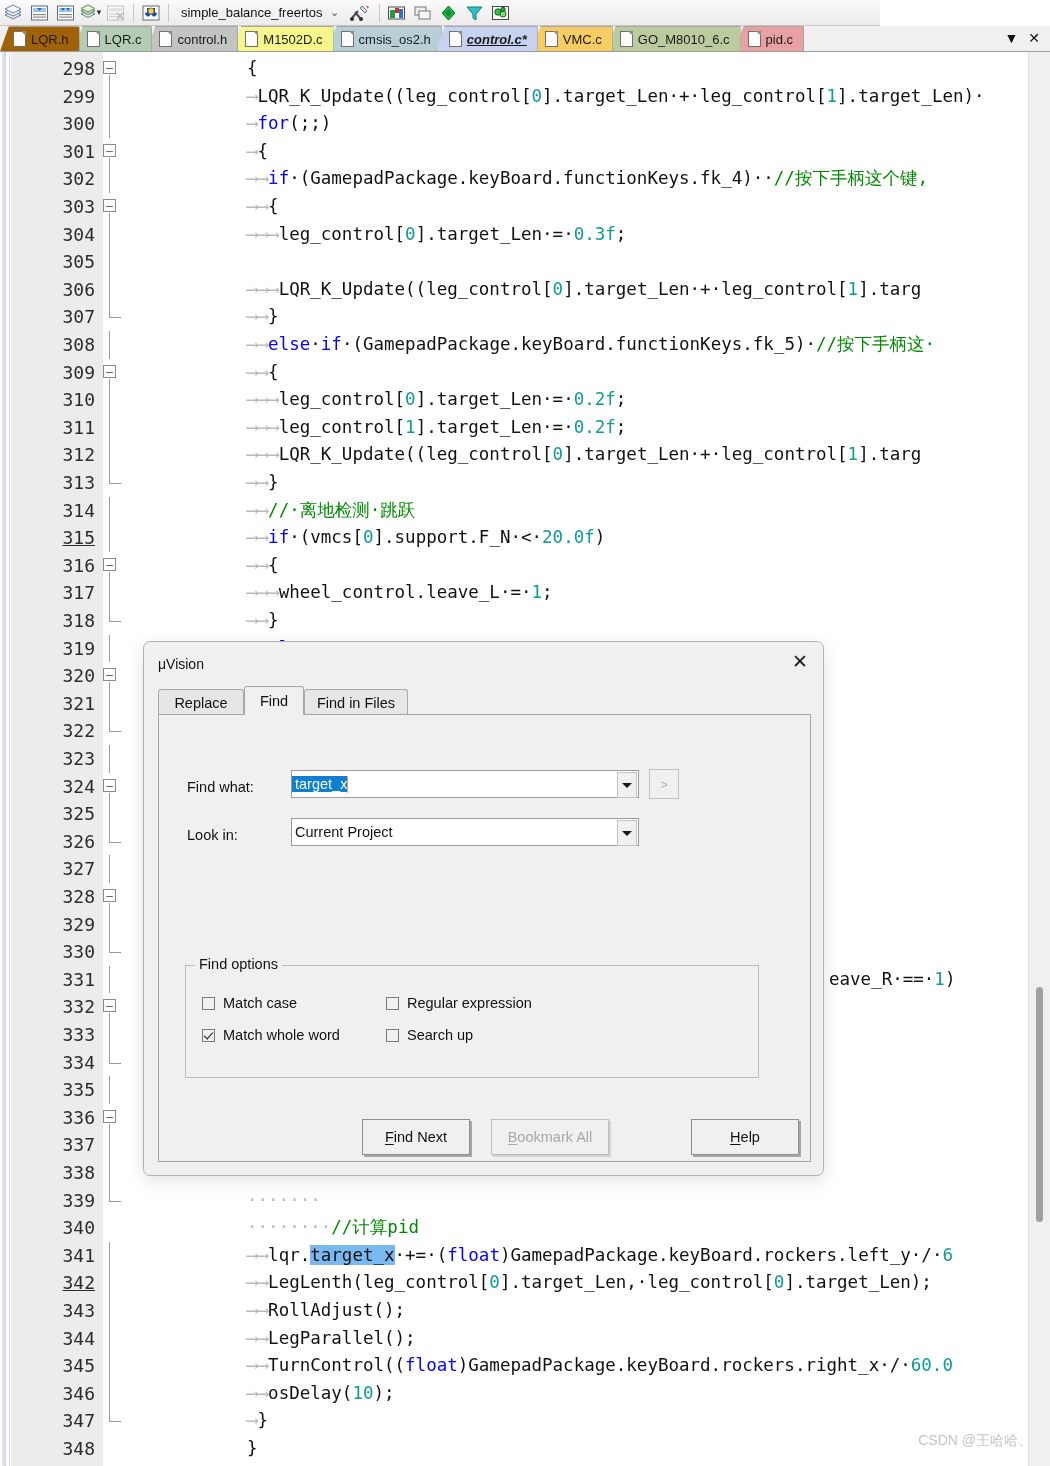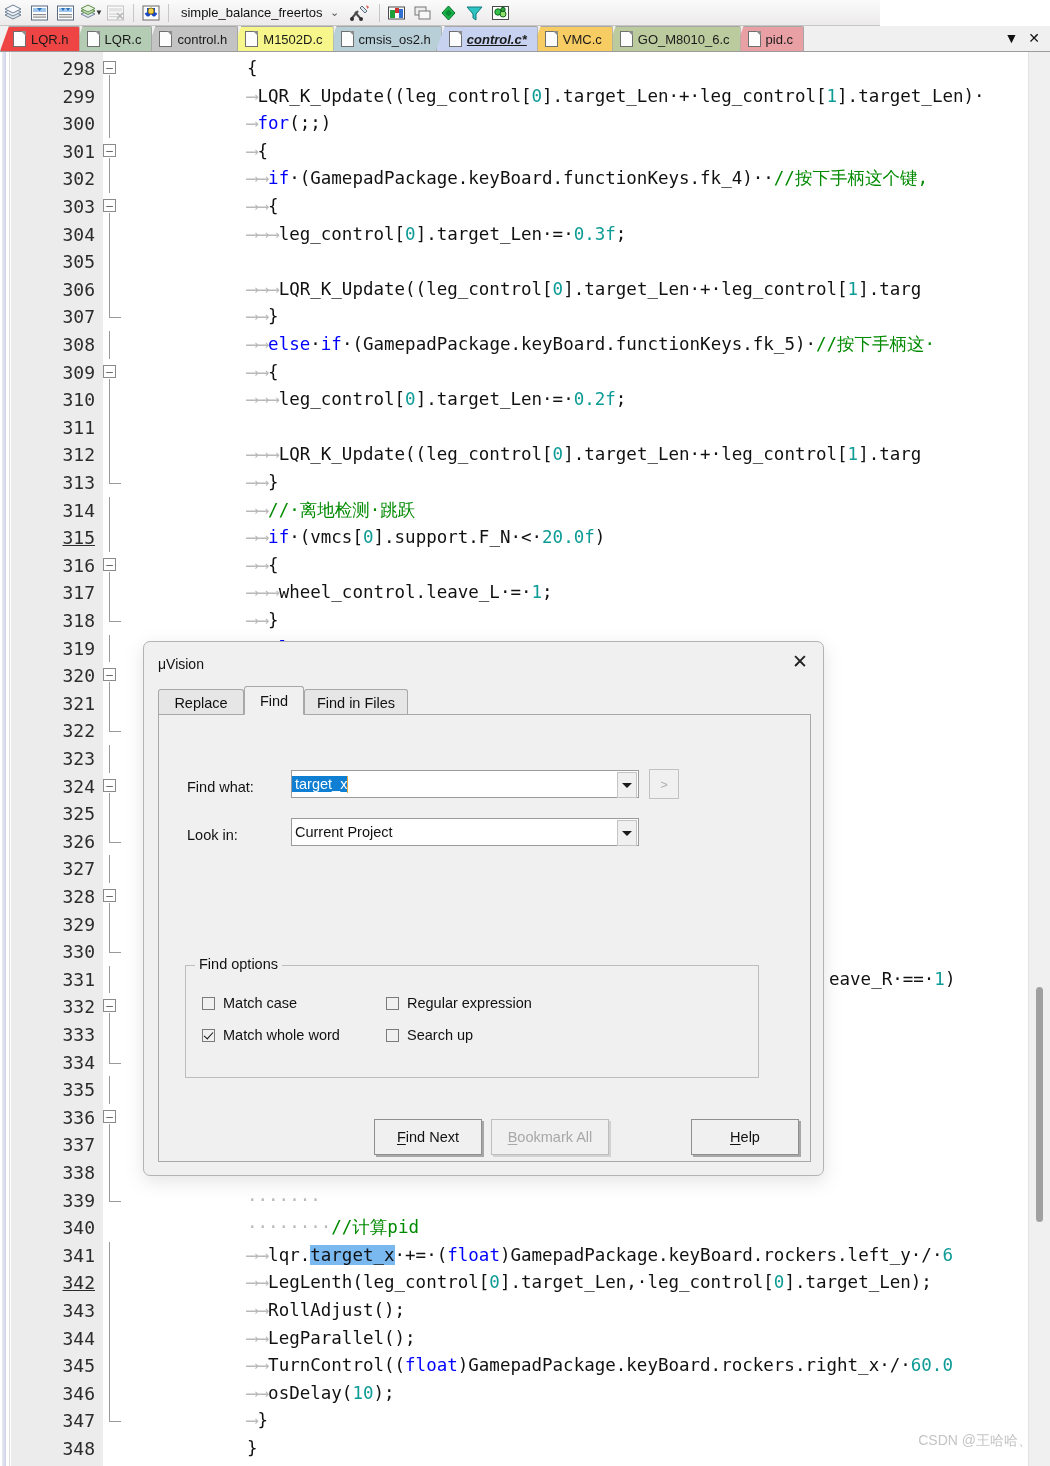--- a/index.html
+++ b/index.html
@@ -410,21 +410,21 @@
     <svg width="19" height="18" viewBox="0 0 19 18">
       <rect x="1.5" y="2.5" width="16" height="13" fill="#ffffff" stroke="#4a4a4a"></rect>
       <circle cx="7" cy="8" r="3.2" fill="#35c24a" stroke="#10641f"></circle>
       <circle cx="12" cy="10" r="3" fill="#8ee06a" stroke="#10641f"></circle>
       <circle cx="12" cy="5.5" r="2.2" fill="#2ba03a" stroke="#10641f"></circle>
     </svg>
   </div>
 </div>
 
 <div class="tabbar" id="tabbar">
-  <div class="tab" style="background: #ef4444; z-index: 20;">
+  <div class="tab" style="background: #a16207; z-index: 20;">
       <span class="fileicon"></span>
       <span class="label">LQR.h</span>
     </div>
     <div class="tab" style="background: rgb(180, 204, 180); z-index: 19;">
       <span class="fileicon"></span>
       <span class="label">LQR.c</span>
     </div>
     <div class="tab" style="background: rgb(195, 195, 195); z-index: 18;">
       <span class="fileicon"></span>
       <span class="label">control.h</span>
@@ -687,20 +687,21 @@
       <div class="code" style="top: 58.2px;"><span class="ind">⟶</span><span class="kw">for</span>(;;)</div>
       <div class="code" style="top: 85.8px;"><span class="ind">⟶</span>{</div>
       <div class="code" style="top: 113.4px;"><span class="ind">⟶</span><span class="ind">⟶</span><span class="kw">if</span>·(GamepadPackage.keyBoard.functionKeys.fk_4)··<span class="cmt">//按下手柄这个键,</span></div>
       <div class="code" style="top: 141px;"><span class="ind">⟶</span><span class="ind">⟶</span>{</div>
       <div class="code" style="top: 168.6px;"><span class="ind">⟶</span><span class="ind">⟶</span><span class="ind">⟶</span>leg_control[<span class="num">0</span>].target_Len·=·<span class="num">0.3f</span>;</div>
       <div class="code" style="top: 223.8px;"><span class="ind">⟶</span><span class="ind">⟶</span><span class="ind">⟶</span>LQR_K_Update((leg_control[<span class="num">0</span>].target_Len·+·leg_control[<span class="num">1</span>].targ</div>
       <div class="code" style="top: 251.4px;"><span class="ind">⟶</span><span class="ind">⟶</span>}</div>
       <div class="code" style="top: 279px;"><span class="ind">⟶</span><span class="ind">⟶</span><span class="kw">else</span>·<span class="kw">if</span>·(GamepadPackage.keyBoard.functionKeys.fk_5)·<span class="cmt">//按下手柄这·</span></div>
       <div class="code" style="top: 306.6px;"><span class="ind">⟶</span><span class="ind">⟶</span>{</div>
       <div class="code" style="top: 334.2px;"><span class="ind">⟶</span><span class="ind">⟶</span><span class="ind">⟶</span>leg_control[<span class="num">0</span>].target_Len·=·<span class="num">0.2f</span>;</div>
+      <div class="code" style="top: 361.8px;"><span class="ind">⟶</span><span class="ind">⟶</span><span class="ind">⟶</span>leg_control[<span class="num">1</span>].target_Len·=·<span class="num">0.2f</span>;</div>
       <div class="code" style="top: 389.4px;"><span class="ind">⟶</span><span class="ind">⟶</span><span class="ind">⟶</span>LQR_K_Update((leg_control[<span class="num">0</span>].target_Len·+·leg_control[<span class="num">1</span>].targ</div>
       <div class="code" style="top: 417px;"><span class="ind">⟶</span><span class="ind">⟶</span>}</div>
       <div class="code" style="top: 444.6px;"><span class="ind">⟶</span><span class="ind">⟶</span><span class="cmt">//·离地检测·跳跃</span></div>
       <div class="code" style="top: 472.2px;"><span class="ind">⟶</span><span class="ind">⟶</span><span class="kw">if</span>·(vmcs[<span class="num">0</span>].support.F_N·&lt;·<span class="num">20.0f</span>)</div>
       <div class="code" style="top: 499.8px;"><span class="ind">⟶</span><span class="ind">⟶</span>{</div>
       <div class="code" style="top: 527.4px;"><span class="ind">⟶</span><span class="ind">⟶</span><span class="ind">⟶</span>wheel_control.leave_L·=·<span class="num">1</span>;</div>
       <div class="code" style="top: 555px;"><span class="ind">⟶</span><span class="ind">⟶</span>}</div>
       <div class="code" style="top: 582.6px;"><span class="ind">⟶</span><span class="ind">⟶</span><span class="kw">else</span></div>
       <div class="code" style="top: 610.2px;"></div>
       <div class="code" style="top: 637.8px;"></div>
@@ -845,21 +846,21 @@
       <div class="cbrow" style="left:16px; top:61px;">
         <div class="cbox checked"></div>
         <span>Match whole word</span>
       </div>
       <div class="cbrow" style="left:200px; top:61px;">
         <div class="cbox"></div>
         <span>Search up</span>
       </div>
     </div>
 
-    <div class="pbtn" style="left:203px; top:404px; width:108px;margin-left:12px;">
+    <div class="pbtn" style="left:203px; top:404px; width:108px;">
       <span><u>F</u>ind Next</span>
     </div>
     <div class="pbtn disabled" style="left:332px; top:404px; width:118px;">
       <span><u>B</u>ookmark All</span>
     </div>
     <div class="pbtn" style="left:532px; top:404px; width:108px;">
       <span><u>H</u>elp</span>
     </div>
   </div>
 </div>

